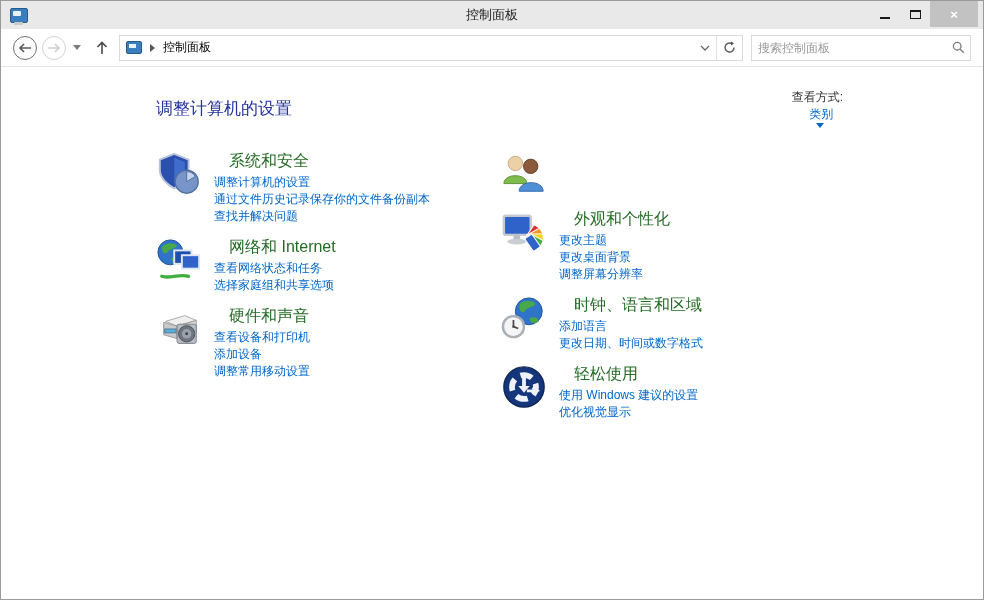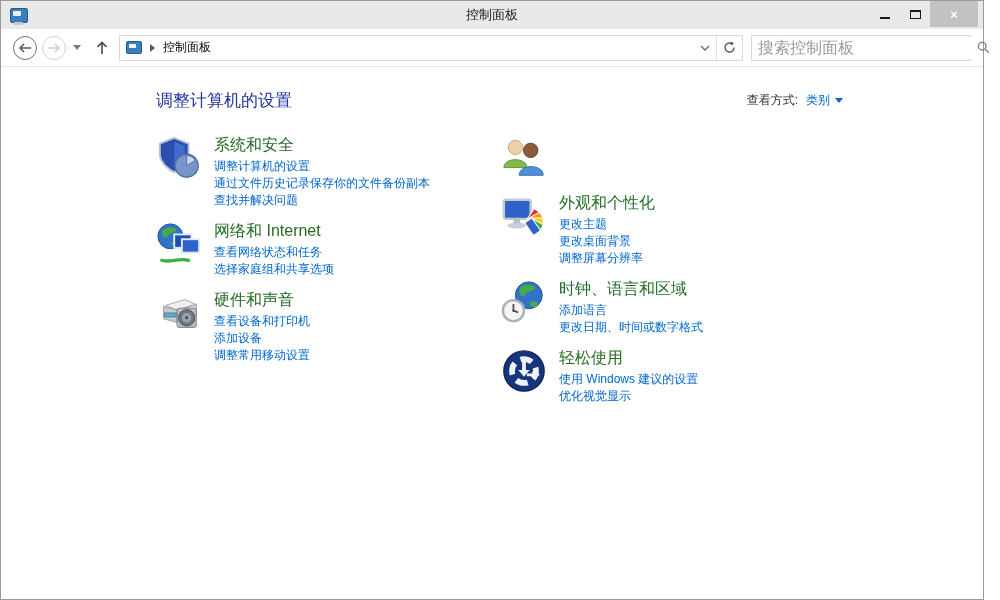--- a/index.html
+++ b/index.html
@@ -81,41 +81,41 @@
   .addr-spacer { flex:1 1 auto; }
   .addr-btn { width:22px; height:24px; display:flex; align-items:center; justify-content:center; flex:0 0 auto; }
   .addr-refresh { border-left:1px solid #e2e2e2; width:26px; }
   .searchbox {
     width:220px; height:26px; margin-left:8px;
     border:1px solid #d9d9d9; background:#fff;
     display:flex; align-items:center; flex:0 0 auto;
   }
   .searchbox input {
     flex:1 1 auto; border:none; outline:none; height:22px;
-    font-family:inherit; font-size:16px; color:#333; padding:0 6px;
+    font-family:inherit; font-size:12px; color:#333; padding:0 6px;
   }
   .searchbox input::placeholder { color:#9a9a9a; }
   .search-glass { width:24px; display:flex; justify-content:center; flex:0 0 auto; }
   
   .content { flex:1 1 auto; padding:22px 140px 10px 155px; background:#fff; }
   .page-header { display:flex; align-items:center; justify-content:space-between; margin-bottom:22px; }
   .page-heading { font-size:17px; color:var(--navy,#24339e); }
-  .viewby { font-size:12px; color:#333; display:flex; align-items:center; white-space:nowrap; }
+  .viewby { font-size:12px; color:#333; display:flex; align-items:center; white-space:nowrap;flex-direction:column; }
   .viewby-value { color:var(--link,#0066cc); margin-left:8px; cursor:pointer; }
   .viewby-caret { width:0; height:0; border-left:4px solid transparent; border-right:4px solid transparent; border-top:5px solid var(--link,#0066cc); margin-left:5px; }
   .columns { display:flex; }
   .col-left { width:345px; flex:0 0 auto; }
   .col-right { flex:1 1 auto; }
   .category { display:flex; align-items:flex-start; margin-bottom:11px; }
   .cat-icon { width:46px; height:46px; flex:0 0 auto; margin-top:1px; }
   .cat-icon svg { width:46px; height:46px; display:block; }
   .cat-body { margin-left:12px; }
   .cat-title {
     display:inline-block; font-size:16px; line-height:21px;
-    color:var(--green,#246b24); text-decoration:none; cursor:pointer; margin-bottom:3px;
+    color:var(--green,#246b24); text-decoration:none; cursor:pointer; margin-bottom:3px;margin-left:15px;
   }
   .cat-links { display:flex; flex-direction:column; }
   .cat-link {
     font-size:12px; line-height:17px; color:var(--link,#0066cc);
     text-decoration:none; cursor:pointer; display:flex; align-items:center;
   }
   .uac { width:14px; height:14px; margin-right:4px; display:inline-flex; }
   .uac svg { width:14px; height:14px; }
 </style>
 </head>

